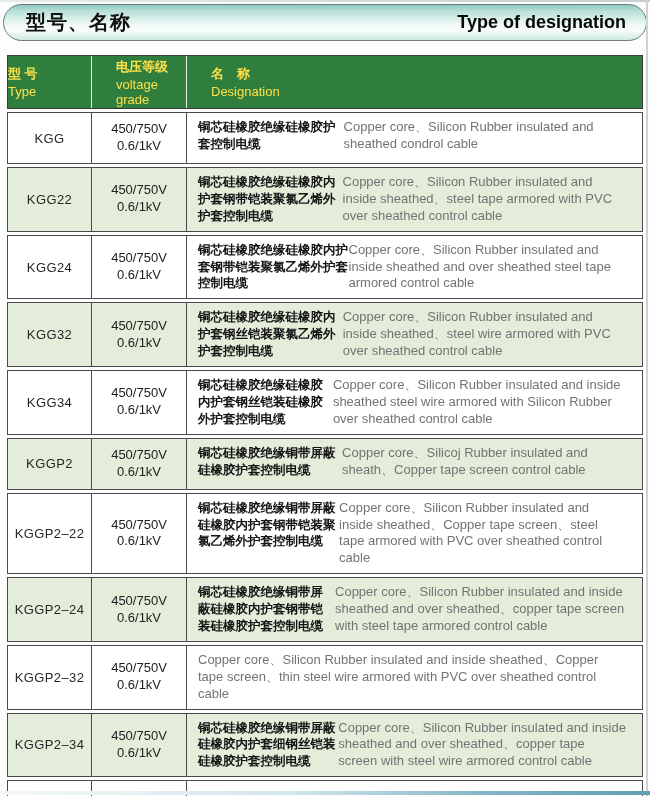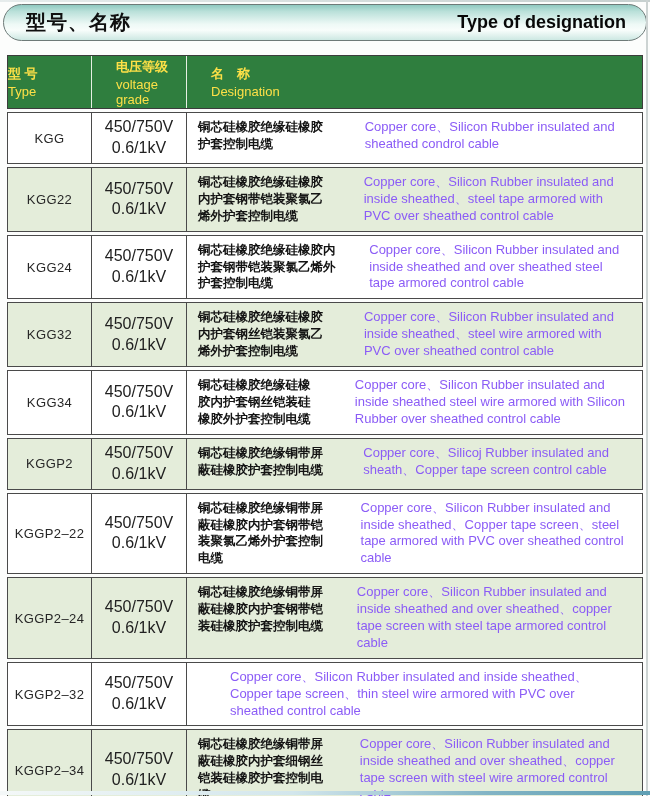--- a/index.html
+++ b/index.html
@@ -48,25 +48,25 @@
   .en-h { font-size: 13px; }
 
   .row {
     display: flex; border: 1px solid #4a4a4a; margin-top: 3px;
     background: #ffffff; min-height: 52px;
   }
   .row.alt { background: var(--row-alt, #e4edda); }
   .c1 { width: 83px; display: flex; align-items: center; justify-content: center;
         font-size: 13px; color: #272727; letter-spacing: 0.4px; }
   .c2 { width: 95px; display: flex; flex-direction: column; align-items: center; justify-content: center;
-        font-size: 16px; color: #212121; line-height: 1.3; border-left: 1px solid #4a4a4a; }
+        font-size: 13px; color: #212121; line-height: 1.3; border-left: 1px solid #4a4a4a; }
   .c3 { flex: 1; border-left: 1px solid #4a4a4a; padding: 6px 16px 6px 11px;
         display: flex; flex-direction: row; justify-content: center; }
   .cn-line { font-size: 12.5px; font-weight: bold; color: #141414; line-height: 1.35; }
-  .en-line { font-size: 13px; color: #8b5cf6; line-height: 1.3; margin-left: 32px; }
+  .en-line { font-size: 13px; color: #737373; line-height: 1.3; }
 </style>
 </head>
 <body>
 
 <div class="top-edge"></div>
 
 <div class="banner">
   <span class="banner-cn">型号、名称</span>
   <span class="banner-en">Type of designation</span>
 </div>

